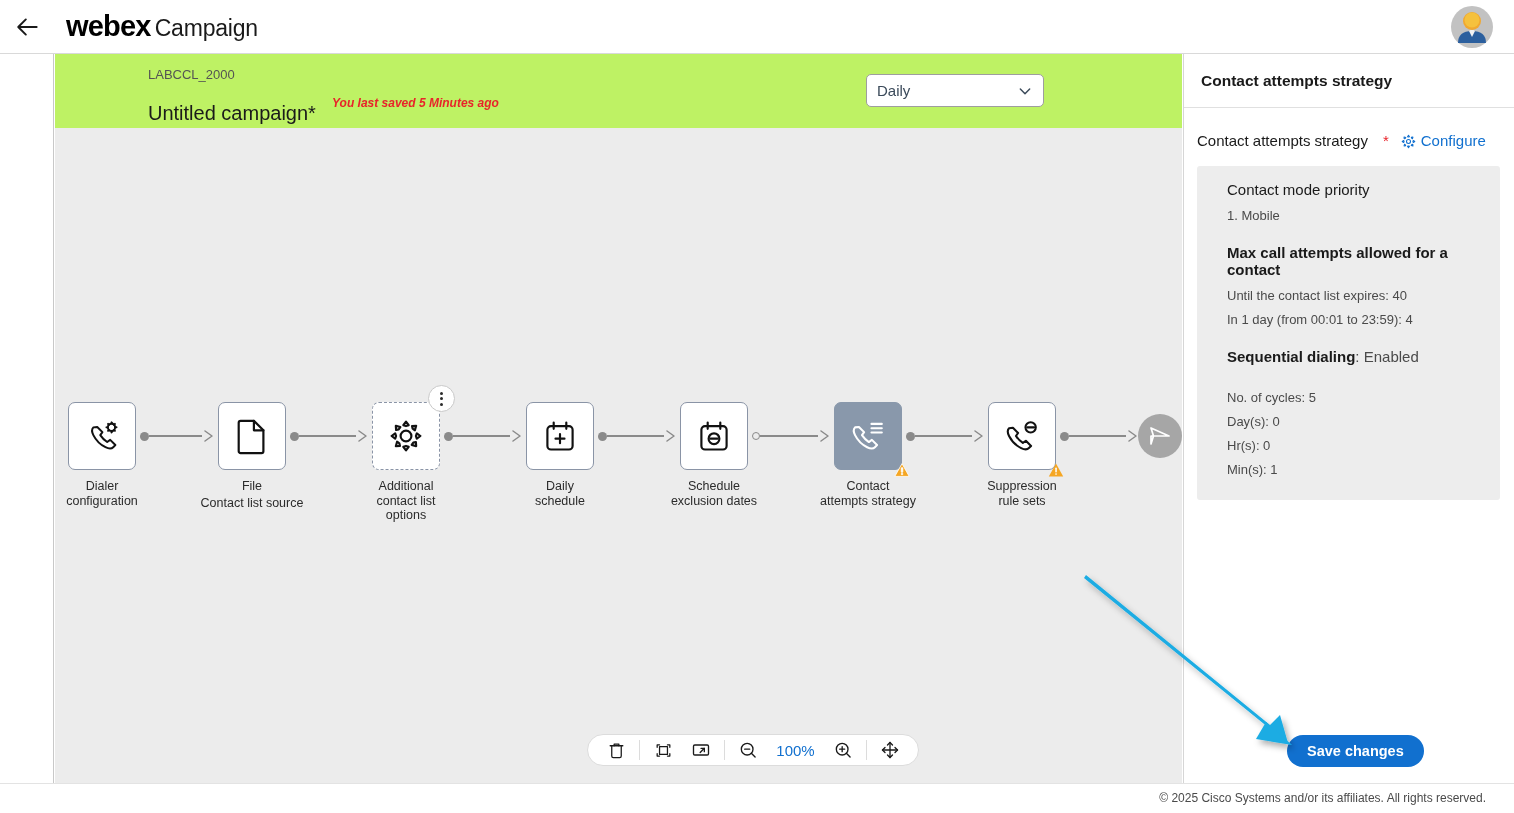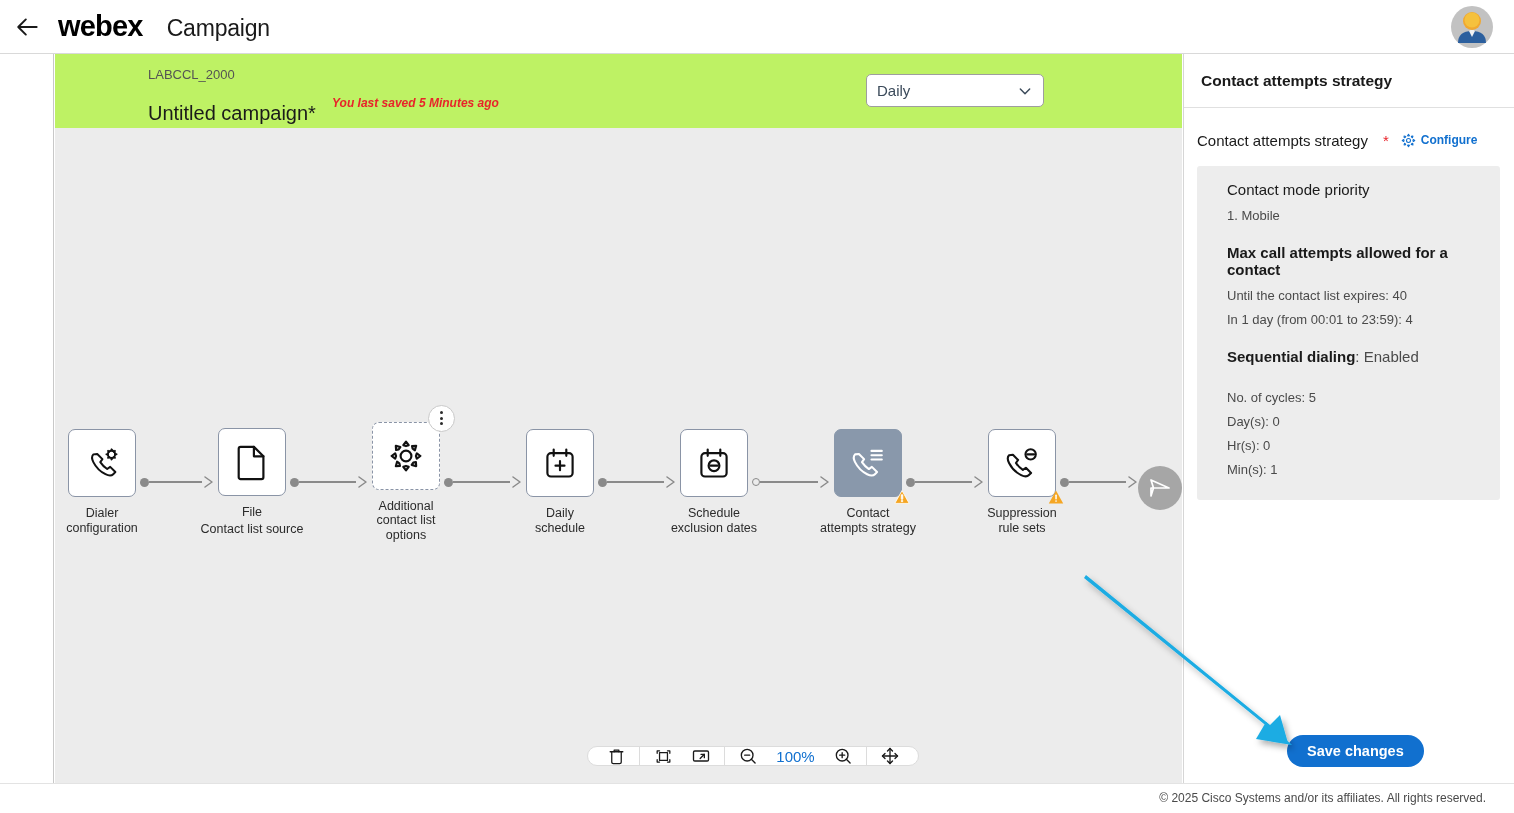--- a/index.html
+++ b/index.html
@@ -17,22 +17,22 @@
     background: #ffffff;
     border-bottom: 1px solid #d9d9d9;
     display: flex; align-items: center;
   }
   .back-btn {
     width: 44px; height: 44px; margin-left: 6px;
     display: flex; align-items: center; justify-content: center;
     cursor: pointer; border-radius: 50%;
   }
   .brand {
-    margin-left: 8px;
-    display: flex; align-items: baseline; gap: 24px;
+    margin-left: 16px;
+    display: flex; align-items: baseline; gap: 4px;
   }
   .brand-webex {
     font-size: 29px; font-weight: bold; letter-spacing: -0.8px; color: #000;
   }
   .brand-app { font-size: 23px; color: #1a1a1a; letter-spacing: -0.2px; }
   .avatar-wrap {
     position: absolute; right: 20px; top: 5px;
     width: 44px; height: 44px; cursor: pointer;
   }
 
@@ -79,21 +79,21 @@
     position: absolute; left: 0; top: 74px;
     width: 1127px; height: 655px;
     background: #ececec;
     overflow: hidden;
   }
 
   
   .flow {
     position: absolute; left: 0; top: 274px;
     width: 1127px; height: 160px;
-    display: flex; align-items: center;
+    display: flex; align-items: flex-start;
   }
   .node-wrap {
     position: relative;
     width: 76px;
     display: flex; flex-direction: column; align-items: center;
   }
   .node-box {
     position: relative;
     width: 68px; height: 68px; border-radius: 7px;
     background: #ffffff; border: 1px solid #8a94a6;
@@ -138,21 +138,21 @@
   .end-node {
     width: 44px; height: 44px; border-radius: 50%;
     background: #a6a6a6; margin-top: 12px;
     display: flex; align-items: center; justify-content: center;
     cursor: pointer; flex: none;
   }
 
   
   .toolbar {
     position: absolute; left: 532px; bottom: 17px;
-    width: 332px; height: 20px;
+    width: 332px; height: 32px;
     background: #fff; border: 1px solid #dcdcdc; border-radius: 17px;
     display: flex; align-items: center; justify-content: center;
     gap: 0px;
   }
   .tb-btn {
     width: 38px; height: 34px;
     display: flex; align-items: center; justify-content: center; cursor: pointer;
   }
   .tb-sep { width: 1px; height: 20px; background: #dcdcdc; margin: 0 4px; }
   .tb-zoom {
@@ -171,22 +171,22 @@
     display: flex; align-items: center; padding-left: 17px;
   }
   .rp-title { font-size: 15.5px; font-weight: bold; color: #1a1a1a; }
   .rp-row {
     display: flex; align-items: center; gap: 12px;
     padding: 24px 17px 0 13px;
   }
   .rp-row-label { font-size: 15px; color: #1a1a1a; }
   .req-star { color: #e8242a; font-size: 15px; margin-left: 3px; }
   .configure-link {
-    display: flex; align-items: flex-start; gap: 5px;
-    color: #1170cf; font-size: 12px; font-weight: bold; cursor: pointer;
+    display: flex; align-items: flex-end; gap: 5px;
+    color: #1170cf; font-size: 15px; font-weight: normal; cursor: pointer;
   }
   .summary-card {
     margin: 17px 14px 0 13px;
     background: #ededed; border-radius: 3px;
     padding: 15px 14px 18px 30px;
   }
   .sc-h {
     font-size: 15px; color: #1a1a1a; font-weight: normal;
     margin-bottom: 6px;
   }

